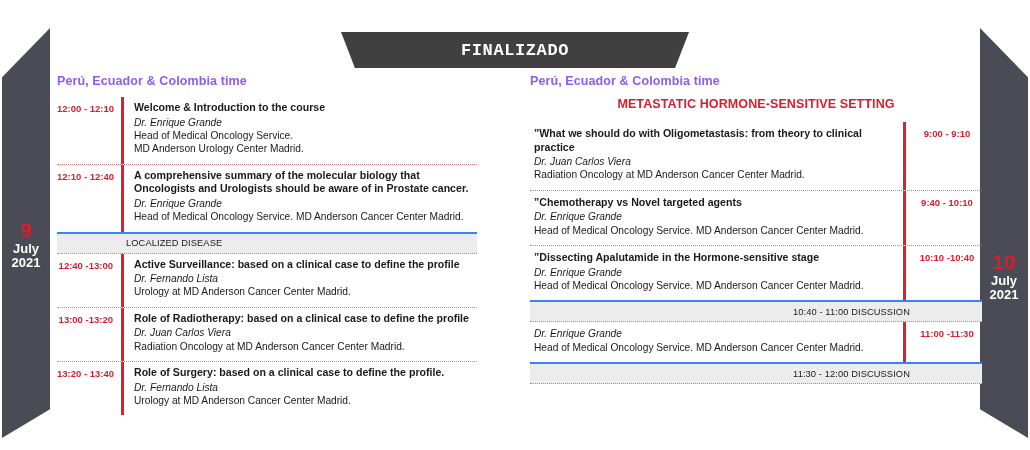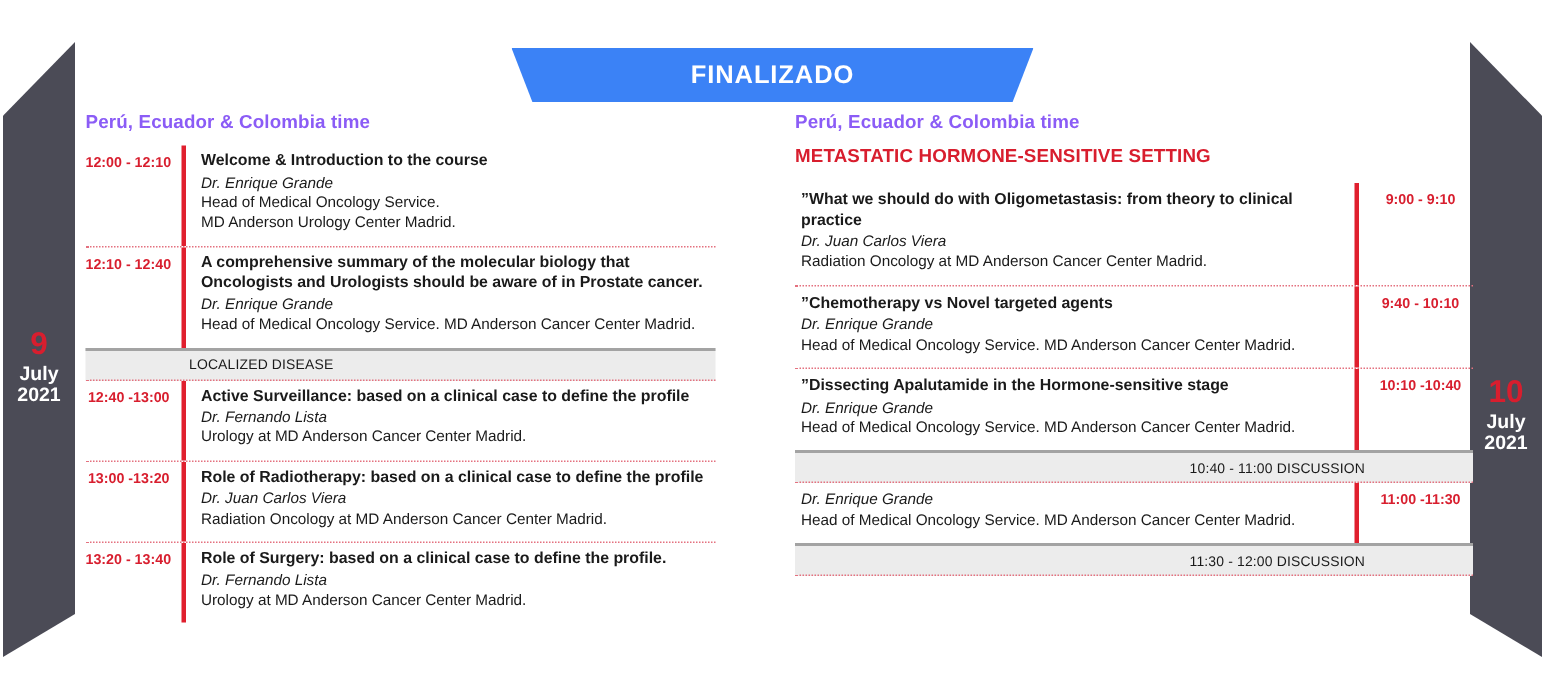--- a/index.html
+++ b/index.html
@@ -23,26 +23,27 @@
   .banner-wrap {
     position: absolute;
     left: 341px;
     top: 32px;
     width: 348px;
     height: 36px;
   }
   .banner {
     width: 100%;
     height: 100%;
-    background: #3b82f6;
+    background: #404040;
     -webkit-clip-path: polygon(0 0, 100% 0, 96% 100%, 4% 100%);
     clip-path: polygon(0 0, 100% 0, 96% 100%, 4% 100%);
     display: flex;
     align-items: center;
     justify-content: center;
+    font-family: Liberation Mono, monospace;
   }
   .banner-text {
     color: #ffffff;
     font-size: 17px;
     font-weight: bold;
     letter-spacing: 0.6px;
   }
 
   
   .datepanel {
@@ -102,20 +103,21 @@
     font-weight: bold;
     margin: 0 0 9px 0;
     letter-spacing: 0.1px;
   }
   .section-head {
     color: #d81e2e;
     font-size: 12.5px;
     font-weight: bold;
     margin: 0 0 11px 0;
     letter-spacing: 0.1px;
+    text-align: center;
   }
 
   
   .srow {
     position: relative;
     display: flex;
     align-items: flex-start;
     border-top: 1px dotted #e4717f;
   }
   .srow.first { border-top: 0; }
@@ -172,21 +174,21 @@
   .s-affil {
     font-size: 10.2px;
     color: #1a1a1a;
     line-height: 1.32;
     margin: 0;
   }
 
   
   .band {
     background: #ececec;
-    border-top: 2px solid #a3a3a3;
+    border-top: 2px solid #3b82f6;
     border-bottom: 1px dotted #e4717f;
     height: 19px;
     display: flex;
     align-items: center;
     position: relative;
   }
   .band .band-label {
     font-size: 9.3px;
     color: #1a1a1a;
     letter-spacing: 0.1px;

